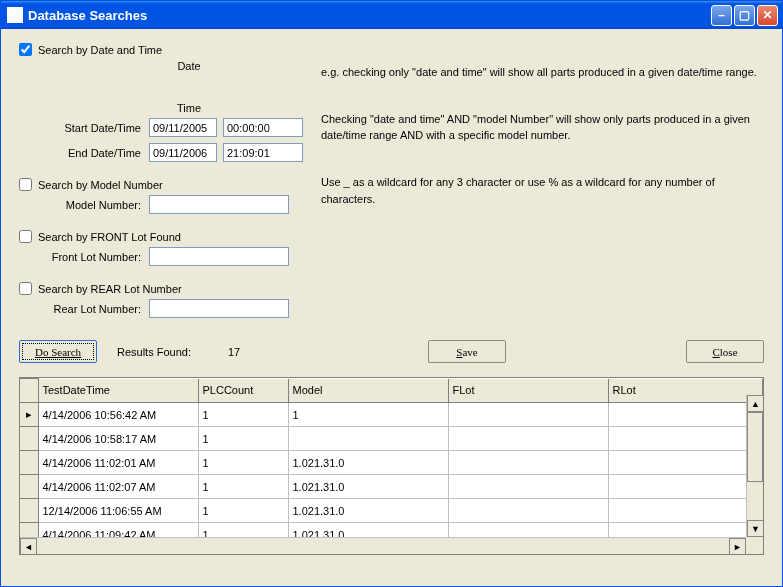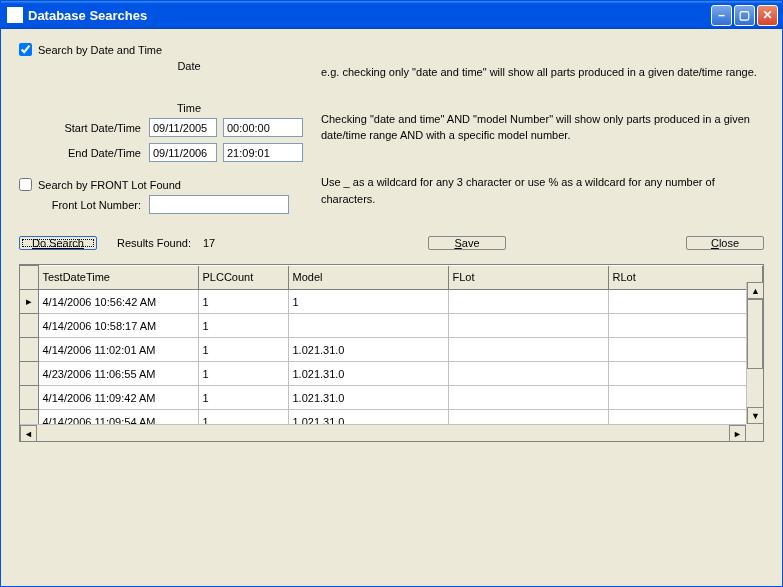--- a/index.html
+++ b/index.html
@@ -104,38 +104,38 @@
 }
 .txt.date { width: 68px; }
 .txt.time { width: 80px; margin-left: 6px; }
 .txt.wide { width: 140px; }
 .action-row {
   display: flex;
   align-items: center;
   padding: 6px 0 14px 0;
 }
 .btn {
-  font-family: Liberation Sans, sans-serif;
+  font-family: Liberation Serif, serif;
   font-size: 11px;
   min-width: 78px;
-  height: 14px;
+  height: 23px;
   background: #ece9d8;
   border: 1px solid #888;
   border-radius: 2px;
   cursor: pointer;
   padding: 0 10px;
 }
 .btn-focus {
   outline: 1px dotted #000;
   outline-offset: -4px;
   border: 1px solid #3169c6;
 }
 .u { text-decoration: underline; }
 .results-label { margin-left: 20px; }
-.results-count { margin-left: 12px; }
+.results-count { margin-left: 37px; }
 .spacer { flex: 1; }
 .grid-wrap {
   border: 1px solid #808080;
   background: #fff;
   height: 178px;
   overflow: hidden;
   position: relative;
 }
 .grid {
   border-collapse: collapse;
@@ -230,32 +230,52 @@
             <input class="txt date" value="09/11/2005" style="">
             <input class="txt time" value="00:00:00" style="">
           </div>
           <div class="field-row">
             <span class="field-label">End Date/Time</span>
             <input class="txt date" value="09/11/2006" style="">
             <input class="txt time" value="21:09:01" style="">
           </div>
         </div>
 
+        <div class="section">
+          <div class="chk-row">
+            <input type="checkbox" style="">
+            <span>Search by Model Number</span>
+          </div>
+          <div class="field-row">
+            <span class="field-label">Model Number:</span>
+            <input class="txt wide" value="" style="">
+          </div>
+        </div>
 
         <div class="section">
           <div class="chk-row">
             <input type="checkbox" style="">
             <span>Search by FRONT Lot Found</span>
           </div>
           <div class="field-row">
             <span class="field-label">Front Lot Number:</span>
             <input class="txt wide" value="" style="">
           </div>
         </div>
 
+        <div class="section">
+          <div class="chk-row">
+            <input type="checkbox" style="">
+            <span>Search by REAR Lot Number</span>
+          </div>
+          <div class="field-row">
+            <span class="field-label">Rear Lot Number:</span>
+            <input class="txt wide" value="" style="">
+          </div>
+        </div>
 
       </div>
 
       <div class="right-col">
         <br>
         <p>e.g. checking only "date and time" will show all parts produced in a given date/time range.</p><br>
         <p>Checking "date and time" AND "model Number" will show only parts produced in a given date/time range AND with a specific model number.</p><br>
         <p>Use _ as a wildcard for any 3 character or use % as a wildcard for any number of characters.</p>
       </div>
     </div>
@@ -309,21 +329,29 @@
             <tr>
               <td class="rowhdr"></td>
               <td>4/14/2006 11:02:01 AM</td>
               <td>1</td>
               <td>1.021.31.0</td>
               <td></td>
               <td></td>
             </tr>
             <tr>
               <td class="rowhdr"></td>
-              <td>4/23/2006 11:06:55 AM</td>
+              <td>4/14/2006 11:02:07 AM</td>
+              <td>1</td>
+              <td>1.021.31.0</td>
+              <td></td>
+              <td></td>
+            </tr>
+            <tr>
+              <td class="rowhdr"></td>
+              <td>12/14/2006 11:06:55 AM</td>
               <td>1</td>
               <td>1.021.31.0</td>
               <td></td>
               <td></td>
             </tr>
             <tr>
               <td class="rowhdr"></td>
               <td>4/14/2006 11:09:42 AM</td>
               <td>1</td>
               <td>1.021.31.0</td>

